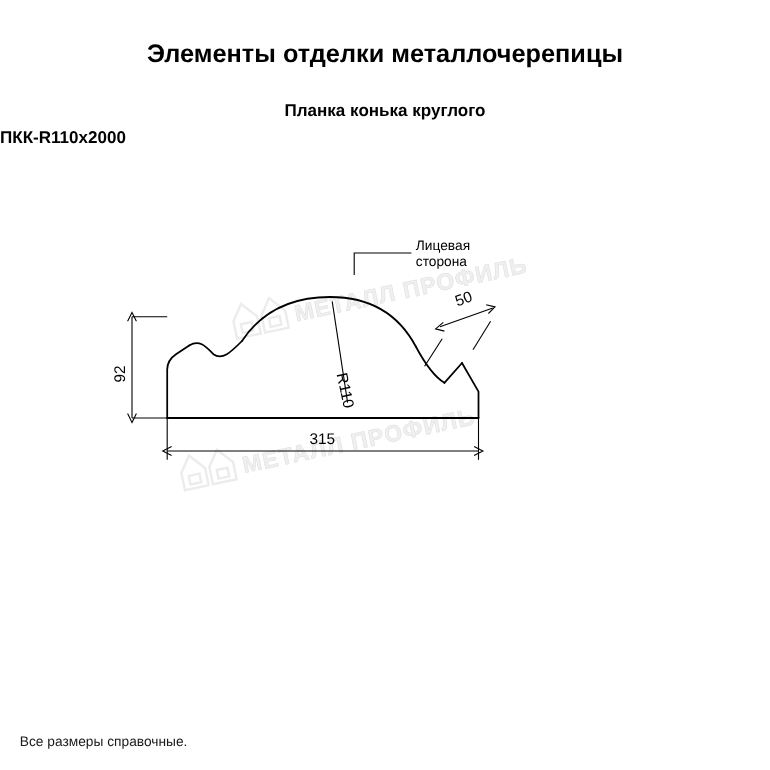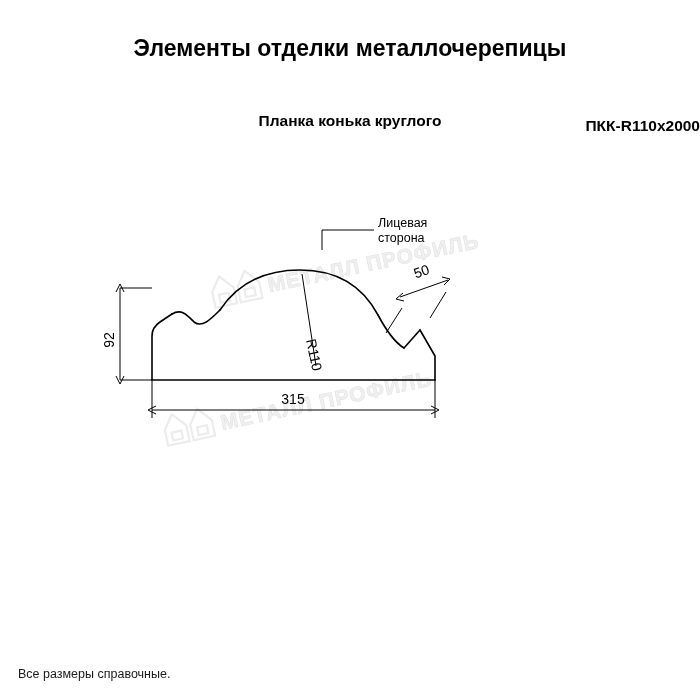--- a/index.html
+++ b/index.html
@@ -32,28 +32,27 @@
     margin-top: 11px;
   }
   .subtitle {
     position: absolute;
     top: 92px;
     left: 0;
     width: 700px;
     text-align: center;
     font-size: 15.5px;
     font-weight: bold;
-    margin-top: 20px;
   }
   .subtitle2 {
     position: absolute;
     top: 117px;
     left: 0;
     width: 700px;
-    text-align: right;
+    text-align: left;
     font-size: 15.5px;
     font-weight: bold;
   }
   .drawing {
     position: absolute;
     top: 170px;
     left: 90px;
     width: 520px;
     height: 290px;
   }

